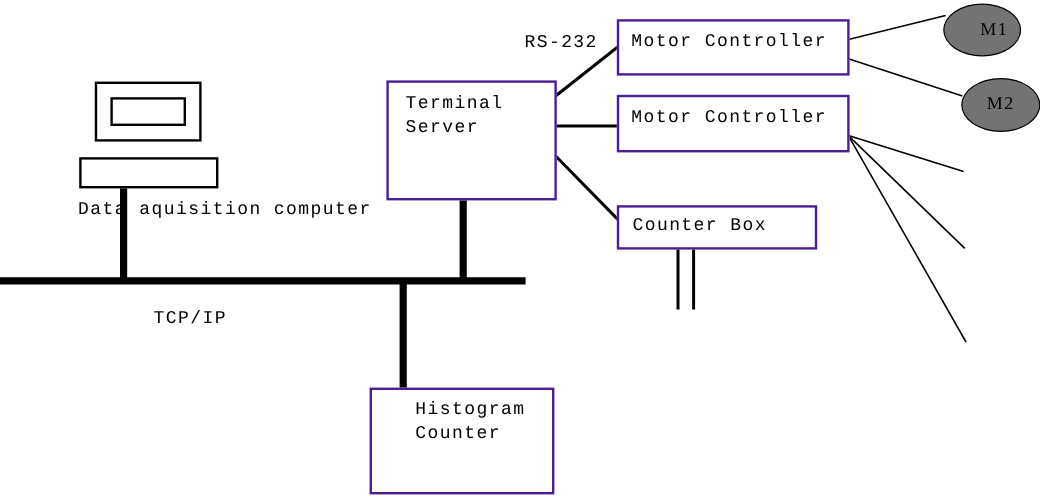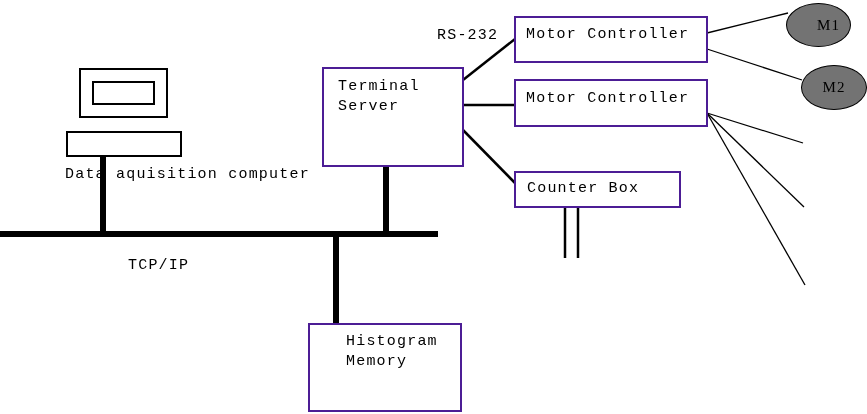--- a/index.html
+++ b/index.html
@@ -67,21 +67,21 @@
   <div class="node" style="left:514px;top:79px;width:194px;height:48px;padding:8px 0 0 10px;">
     <span>Motor Controller</span>
   </div>
 
   <div class="node" style="left:514px;top:171px;width:167px;height:37px;padding:6px 1px 0 11px;">
     <span>Counter Box</span>
   </div>
 
   <div class="node" style="left:284px;top:323px;width:154px;height:89px;padding:7px 0 0 36px;margin-left:24px;">
     <div>Histogram</div>
-    <div>Memory</div>
+    <div>Counter</div>
   </div>
 
   <div class="ellipse" style="left:786px;top:3px;width:65px;height:44px;padding-left:20px;">
     <span>M1</span>
   </div>
   <div class="ellipse" style="left:801px;top:65px;width:66px;height:45px;">
     <span>M2</span>
   </div>
 
 </div>

